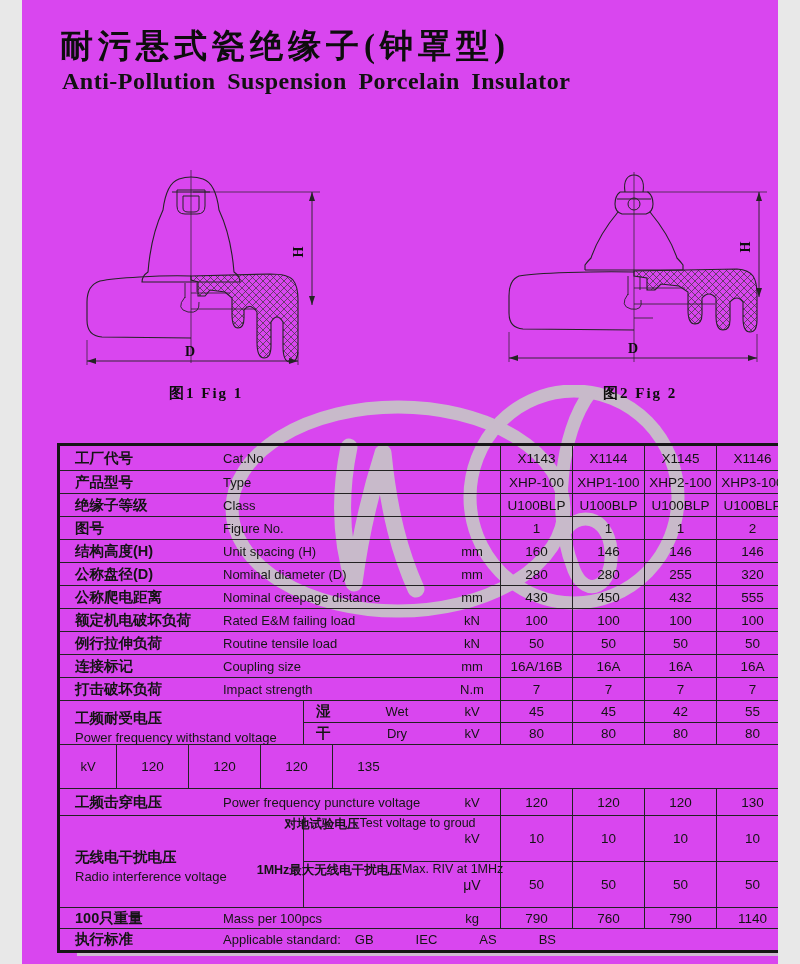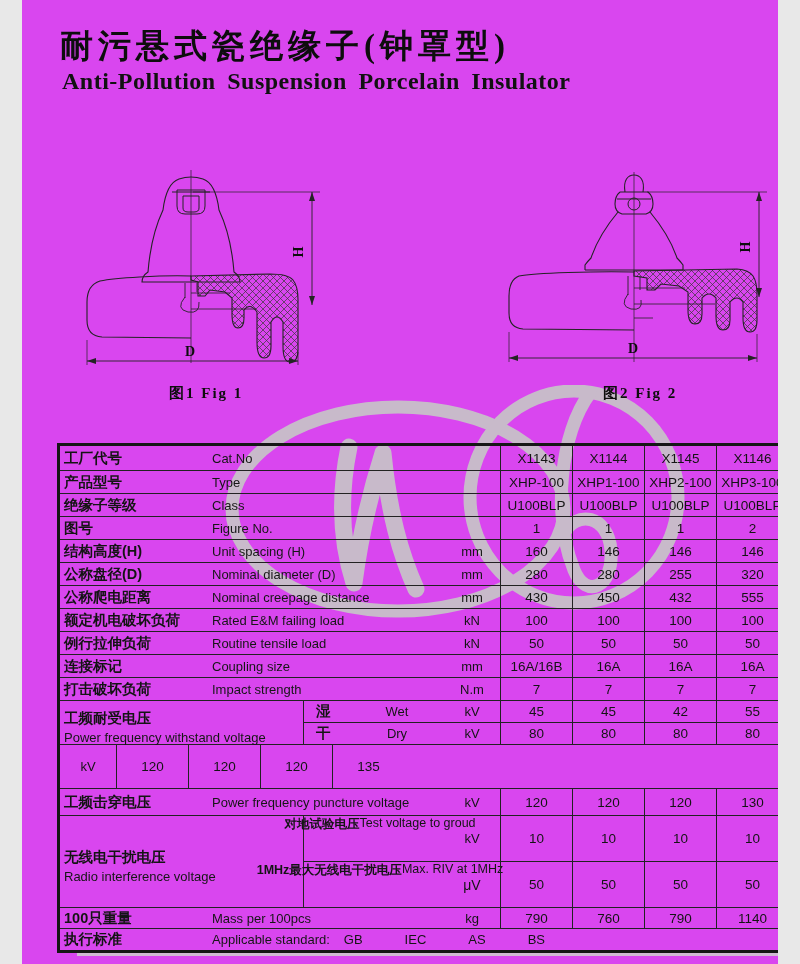--- a/index.html
+++ b/index.html
@@ -39,21 +39,21 @@
     position:absolute; left:35px; top:443px; width:734px; z-index:1;
     border:3px solid #161616; background:transparent;
   }
   .t-row { display:flex; align-items:stretch; border-top:1px solid #222; height:23px; }
   .t-row.first { border-top:none; height:24px; }
   .t-row.h44 { height:44px; }
   .t-row.h27 { height:27px; }
   .t-row.h92 { height:92px; }
   .t-row.h21 { height:21px; }
   .t-row.h22 { height:22px; }
-  .c-label { flex:1; display:flex; align-items:center; padding-left:4px; min-width:0; }
+  .c-label { flex:1; display:flex; align-items:center; padding-left:15px; min-width:0; }
   .c-label.stacked { flex-direction:column; align-items:flex-start; justify-content:center; row-gap:2px; }
   .c-label.w243 { flex:0 0 243px; }
   .c-cn { width:148px; font-size:14.5px; font-weight:700; white-space:nowrap; flex:none; }
   .stacked .c-cn { width:auto;margin-top:8px; }
   .c-en { font-size:13px; color:#161616; white-space:nowrap; }
   .c-unit { flex:0 0 56px; display:flex; align-items:center; justify-content:center; font-size:13px; }
   .c-unit.ital { font-size:14px; }
   .c-val {
     flex:0 0 72px; border-left:1px solid #222;
     display:flex; align-items:center; justify-content:center;

